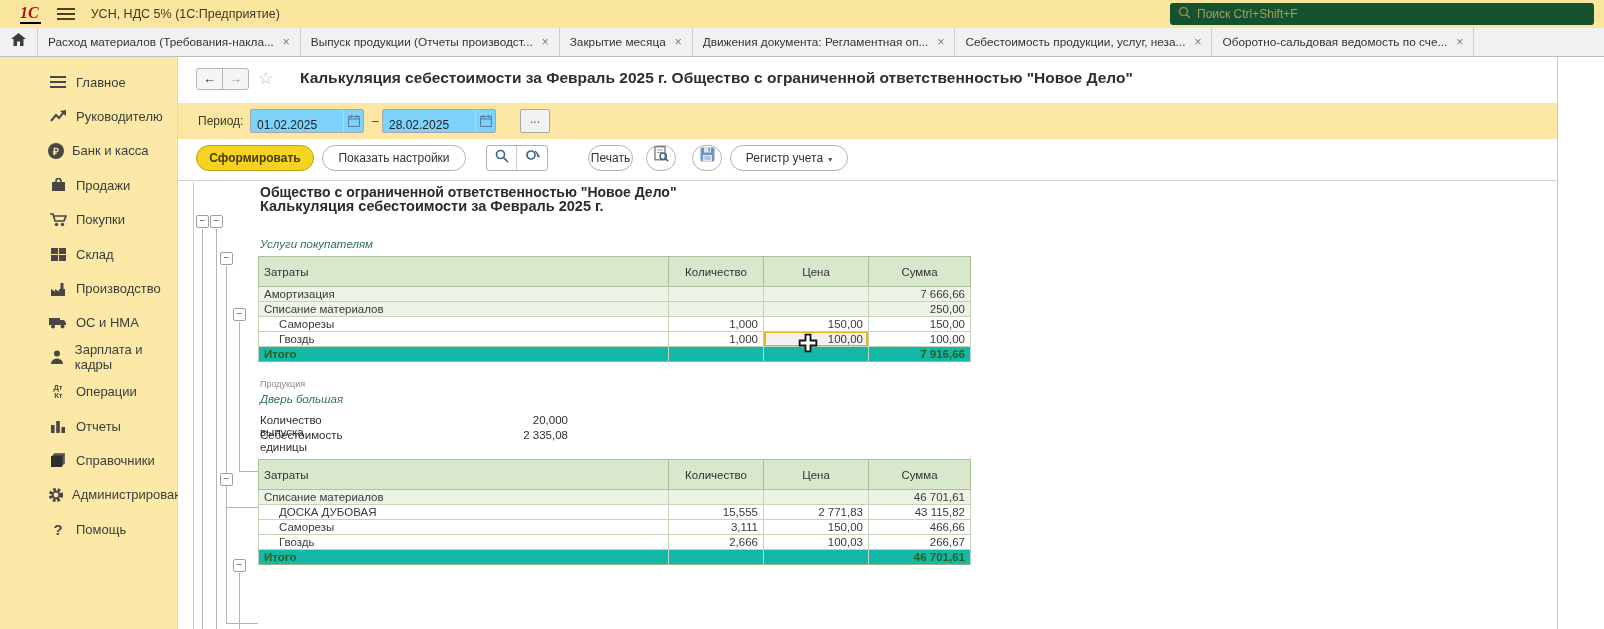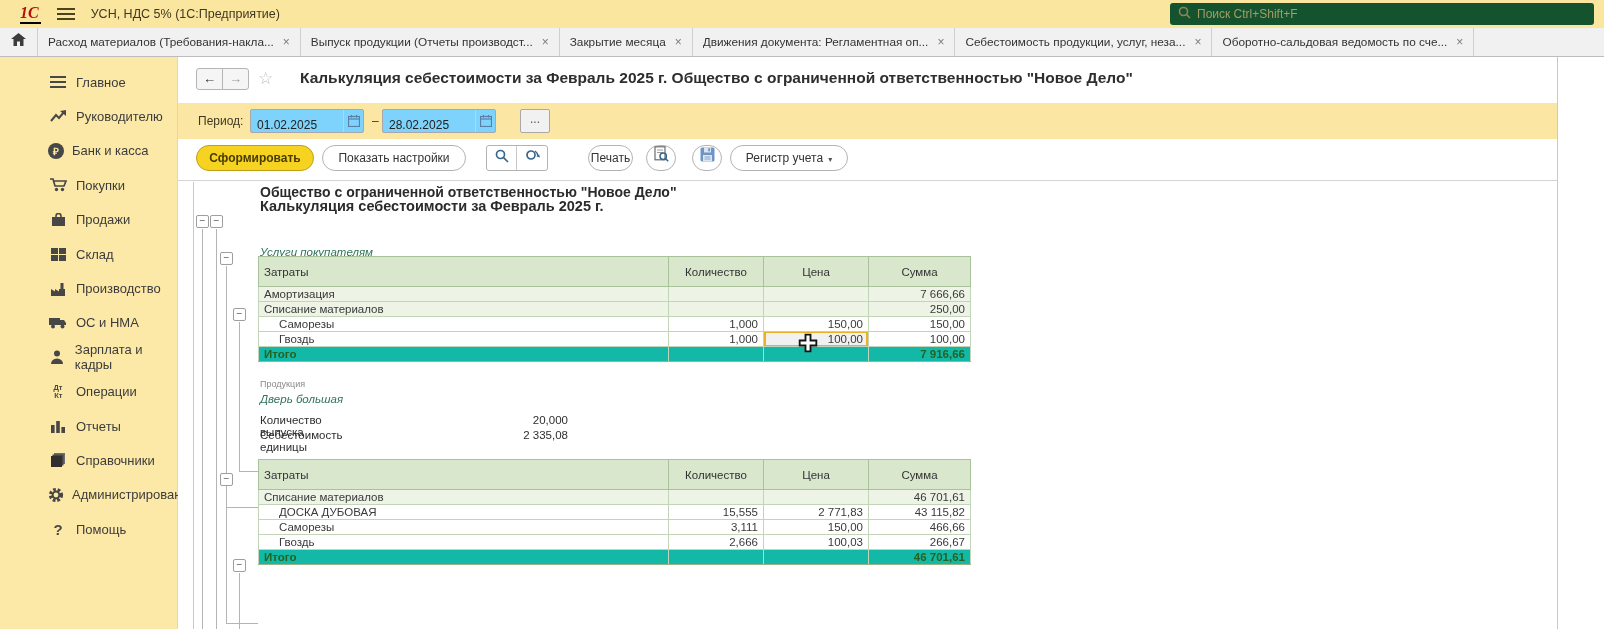--- a/index.html
+++ b/index.html
@@ -94,21 +94,21 @@
   .report { position:absolute; left:0; top:124px; width:1379px; height:448px; }
   .leftline { position:absolute; left:15px; top:1px; width:1px; height:447px; background:#c8c8c8; }
   .vline, .hline { position:absolute; background:#b4b4b4; }
   .vline { width:1px; } .hline { height:1px; }
   .mbtn { position:absolute; width:13px; height:13px; background:#fff; border:1px solid #9e9e9e;
     border-radius:2px; font-size:10px; line-height:10px; text-align:center; color:#555; cursor:pointer; }
 
   .orgline { position:absolute; left:82px; top:3px; font-size:14px; font-weight:bold; color:#2b2b2b; }
   .rtitle { position:absolute; left:82px; top:17px; font-size:14.5px; font-weight:bold; color:#2b2b2b; }
   .grouptitle { position:absolute; font-size:11.5px; font-style:italic; color:#2f7458; }
-  .g1 { left:82px; top:65px; }
+  .g1 { left:82px; top:57px; }
   .kicker { position:absolute; left:82px; top:198px; font-size:9px; color:#8a8a8a; }
   .g2 { left:82px; top:212px; }
   .stat { position:absolute; left:82px; height:15px; font-size:11.5px; color:#2e2e2e; }
   .stat .sl { position:absolute; left:0; }
   .stat .sv { position:absolute; left:178px; width:130px; text-align:right; }
   .st1 { top:233px; } .st2 { top:248px; }
 
   table.rtable { position:absolute; left:80px; border-collapse:collapse; table-layout:fixed;
     width:712px; font-size:11.5px; color:#3a3a3a; }
   .t1 { top:75px; } .t2 { top:278px; }
@@ -211,36 +211,36 @@
       <span class="slabel">Руководителю</span>
     </div>
     <div class="sitem">
       <span class="sicon" style="width:16px;height:16px;background:#474747;border-radius:50%;color:#fce9a7;font-size:10px;font-weight:bold;display:flex;align-items:center;justify-content:center;">
           <span>₽</span>
         </span>
       <span class="slabel">Банк и касса</span>
     </div>
     <div class="sitem">
       <span class="sicon">
+          <svg width="15" height="14" viewBox="0 0 15 14">
+            <path d="M1 4 H14 V13 H1 Z" fill="#474747"></path>
+            <path d="M5 4 V3 a2.5 2.5 0 0 1 5 0 V4" fill="none" stroke="#474747" stroke-width="1.6"></path>
+          </svg>
+        </span>
+      <span class="slabel">Продажи</span>
+    </div>
+    <div class="sitem">
+      <span class="sicon">
           <svg width="17" height="14" viewBox="0 0 17 14">
             <path d="M0 1 H3 L5 8 H14 L16 3 H4" fill="none" stroke="#474747" stroke-width="1.7"></path>
             <circle cx="6.5" cy="11.5" r="1.7" fill="#474747"></circle>
             <circle cx="12.5" cy="11.5" r="1.7" fill="#474747"></circle>
           </svg>
         </span>
       <span class="slabel">Покупки</span>
-    </div>
-    <div class="sitem">
-      <span class="sicon">
-          <svg width="15" height="14" viewBox="0 0 15 14">
-            <path d="M1 4 H14 V13 H1 Z" fill="#474747"></path>
-            <path d="M5 4 V3 a2.5 2.5 0 0 1 5 0 V4" fill="none" stroke="#474747" stroke-width="1.6"></path>
-          </svg>
-        </span>
-      <span class="slabel">Продажи</span>
     </div>
     <div class="sitem">
       <span class="sicon">
           <svg width="15" height="13" viewBox="0 0 15 13">
             <rect x="0" y="0" width="7" height="6" fill="#474747"></rect>
             <rect x="8" y="0" width="7" height="6" fill="#474747"></rect>
             <rect x="0" y="7" width="7" height="6" fill="#474747"></rect>
             <rect x="8" y="7" width="7" height="6" fill="#474747"></rect>
           </svg>
         </span>

